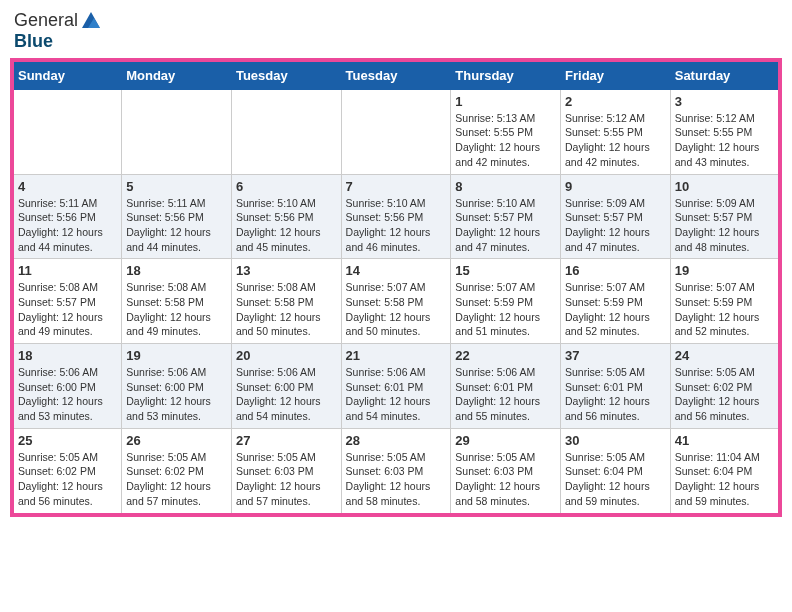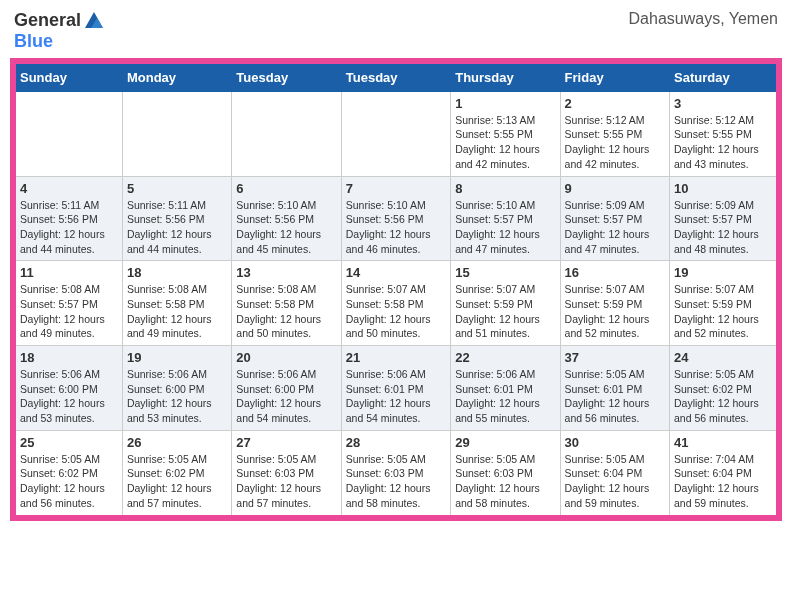--- a/index.html
+++ b/index.html
@@ -34,21 +34,21 @@
       font-weight: bold;
       color: #333;
     }
     .location {
       font-size: 16px;
       color: #555;
     }
     .calendar {
       width: 100%;
       border-collapse: collapse;
-      border: 6px solid #ec4899;
+      border: 4px solid #ec4899;
     }
     .calendar th {
       background-color: #1a5fa8;
       color: white;
       font-weight: bold;
       font-size: 13px;
       padding: 6px 4px;
       text-align: left;
       border: 1px solid #1a5fa8;
     }
@@ -85,31 +85,30 @@
     .calendar tbody tr:nth-child(odd) td { background: #ffffff; }
     .calendar tbody tr:nth-child(even) td { background: #eef2f7; }
   </style>
 </head>
 <body>
 
 <div class="header">
   <div class="logo">
     <div class="logo-text">
       <span style="display:flex;align-items:center;">
-        <span style="font-size:18px;font-weight:bold;color:#333;">General</span>
+        <span style="font-size:18px;font-weight:normal;color:#333;">General</span>
         <svg width="22" height="22" viewBox="0 0 22 22" style="margin-left:2px;">
           <polygon points="11,2 20,18 2,18" fill="#1a5fa8"></polygon>
           <polygon points="14,8 20,18 8,18" fill="#3a8fd8" opacity="0.7"></polygon>
         </svg>
       </span>
-      <span style="font-size:18px;font-weight:bold;color:#3b82f6;">Blue</span>
+      <span style="font-size:18px;font-weight:bold;color:#0c4a6e;">Blue</span>
     </div>
   </div>
   <div class="title-section">
-    <div class="location">Dahasuways, Yemen</div>
   </div>
 </div>
 
 <table class="calendar">
   <thead>
     <tr>
     <th>Sunday</th>
         <th>Monday</th>
         <th>Tuesday</th>
         <th>Tuesday</th>
@@ -337,20 +336,20 @@
         </td>
         <td>
           <span class="day-number">30</span>
           <div class="day-info" style="white-space: pre-line;">Sunrise: 5:05 AM
 Sunset: 6:04 PM
 Daylight: 12 hours
 and 59 minutes.</div>
         </td>
         <td>
           <span class="day-number">41</span>
-          <div class="day-info" style="white-space: pre-line;">Sunrise: 7:04 AM
+          <div class="day-info" style="white-space: pre-line;">Sunrise: 11:04 AM
 Sunset: 6:04 PM
 Daylight: 12 hours
 and 59 minutes.</div>
         </td>
       </tr>
     </tbody>
 </table>
 
 </body></html>

